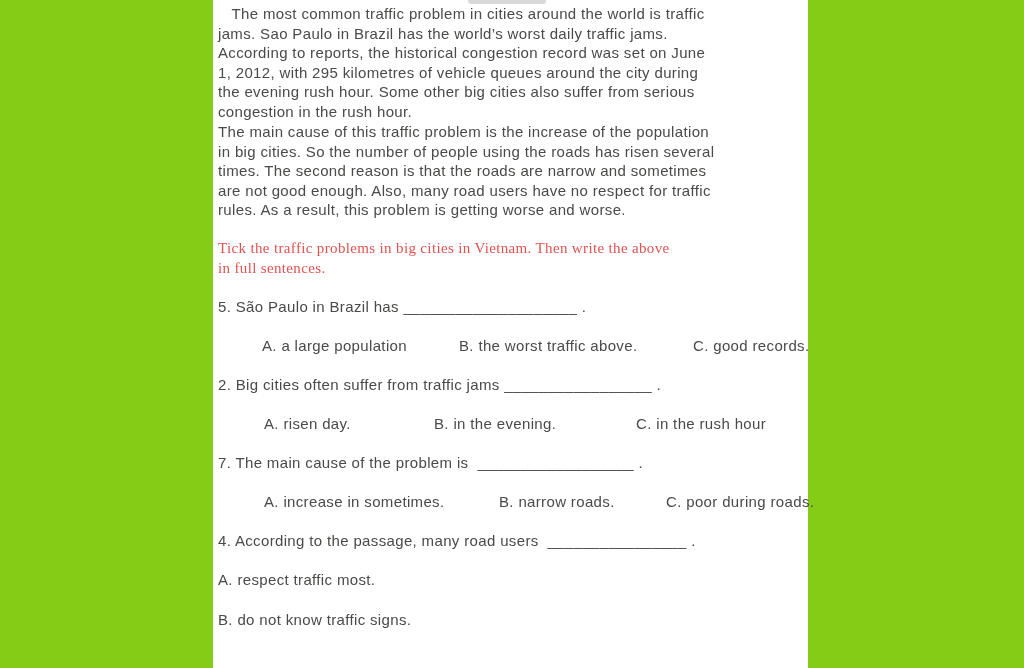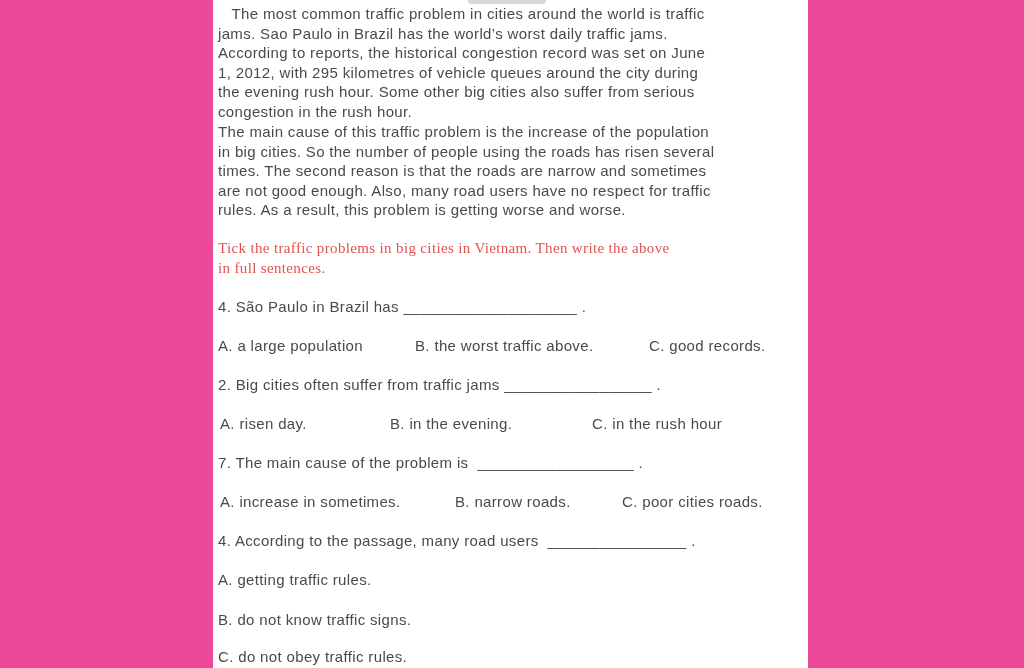--- a/index.html
+++ b/index.html
@@ -4,21 +4,21 @@
 <style>
   html, body { margin: 0; padding: 0; }
   body {
     font-family: "Liberation Sans", sans-serif;
     background: #000;
   }
   .page {
     position: relative;
     width: 1024px;
     height: 668px;
-    background: #ec4899;
+    background: #84cc16;
     overflow: hidden;
   }
   .content {
     position: absolute;
     left: 213px;
     top: 0;
     width: 595px;
     height: 668px;
     background: #ffffff;
   }
@@ -51,20 +51,21 @@
   }
   .optrow span {
     position: absolute;
     top: 0;
     font-size: 15px;
     line-height: 20px;
     letter-spacing: 0.35px;
     font-weight: 500;
     color: #4a4a48;
     white-space: pre;
+    margin-left: 44px;
   }
 </style>
 </head>
 <body>
 
 <div class="page">
   <div class="content">
 
     <div class="top-pill"></div>
 
@@ -77,46 +78,45 @@
 
     <div class="txt" style="top:122px">The main cause of this traffic problem is the increase of the population
 in big cities. So the number of people using the roads has risen several
 times. The second reason is that the roads are narrow and sometimes
 are not good enough. Also, many road users have no respect for traffic
 rules. As a result, this problem is getting worse and worse.</div>
 
     <div class="txt red" style="top:239px">Tick the traffic problems in big cities in Vietnam. Then write the above
 in full sentences.</div>
 
-    <div class="txt" style="top:297px">4. São Paulo in Brazil has ____________________ .</div>
+    <div class="txt" style="top:297px">5. São Paulo in Brazil has ____________________ .</div>
 
     <div class="optrow" style="top:336px">
       <span style="left:5px">A. a large population</span>
       <span style="left:202px">B. the worst traffic above.</span>
       <span style="left:436px">C. good records.</span>
     </div>
 
     <div class="txt" style="top:375px">2. Big cities often suffer from traffic jams _________________ .</div>
 
     <div class="optrow" style="top:414px">
       <span style="left:7px">A. risen day.</span>
       <span style="left:177px">B. in the evening.</span>
       <span style="left:379px">C. in the rush hour</span>
     </div>
 
     <div class="txt" style="top:453px">7. The main cause of the problem is  __________________ .</div>
 
     <div class="optrow" style="top:492px">
       <span style="left:7px">A. increase in sometimes.</span>
       <span style="left:242px">B. narrow roads.</span>
-      <span style="left:409px">C. poor cities roads.</span>
+      <span style="left:409px">C. poor during roads.</span>
     </div>
 
     <div class="txt" style="top:531px">4. According to the passage, many road users  ________________ .</div>
 
-    <div class="txt" style="top:570px">A. getting traffic rules.</div>
+    <div class="txt" style="top:570px">A. respect traffic most.</div>
 
     <div class="txt" style="top:610px">B. do not know traffic signs.</div>
 
-    <div class="txt" style="top:647px">C. do not obey traffic rules.</div>
 
   </div>
 </div>
 
 </body></html>

